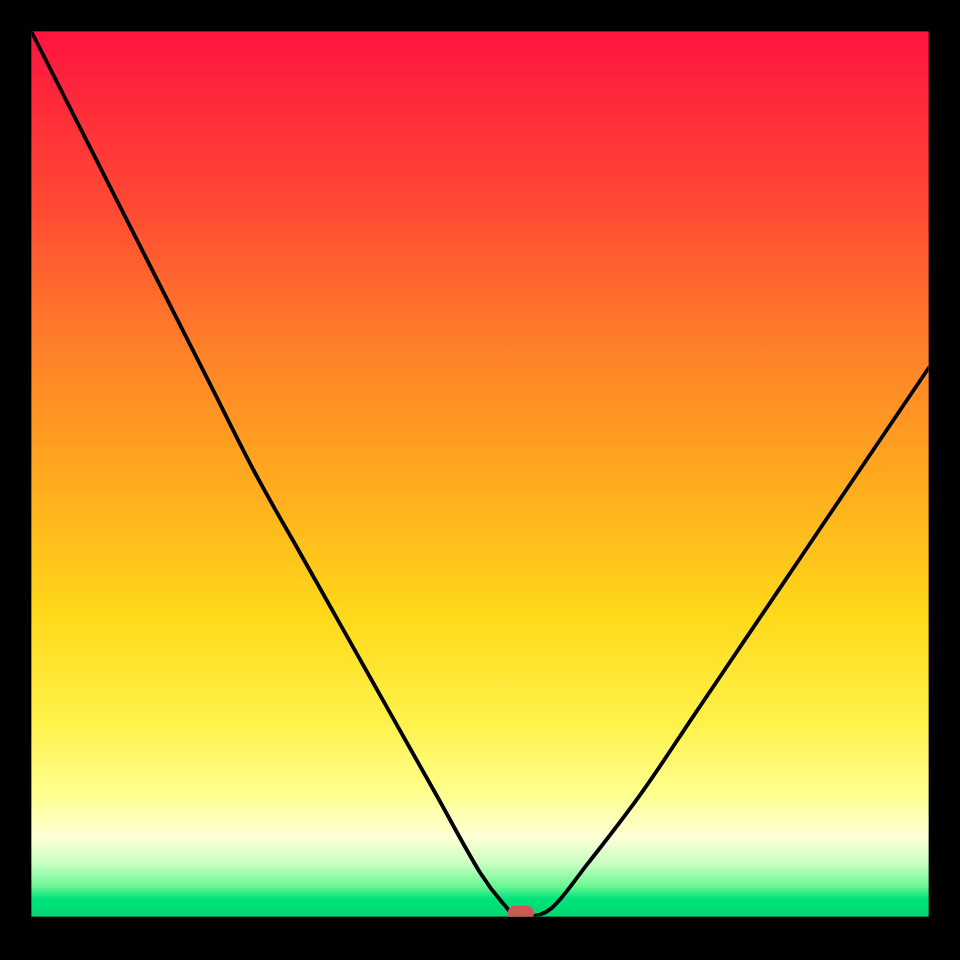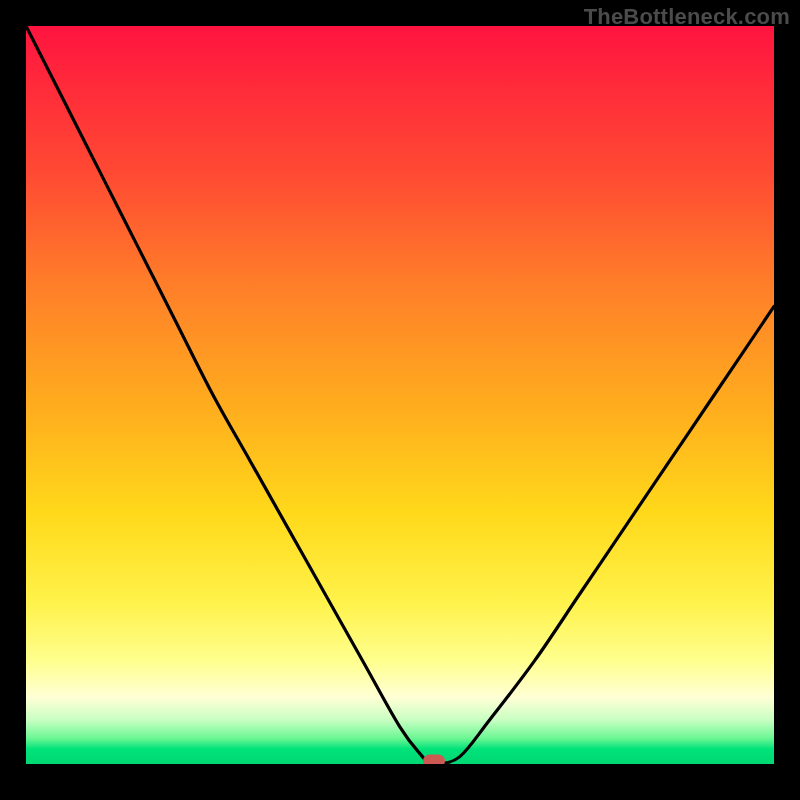--- a/index.html
+++ b/index.html
@@ -74,21 +74,20 @@
     background: #cc5a52;
     z-index: 5;
     transform: translate(-50%, -50%);
   }
 </style>
 </head>
 <body>
 
 <div class="frame">
 
-  <div class="watermark">TheBottleneck.com</div>
 
   <div class="plot-area">
     <div class="gradient"></div>
 
     <svg class="curve" viewBox="0 0 748 738" preserveAspectRatio="none">
       <path id="curve-path" fill="none" stroke="#000" stroke-width="3.2" stroke-linecap="round" stroke-linejoin="round" d="M 0.00 0.00 C 6.73 13.28, 23.94 47.23, 37.40 73.80 C 50.86 100.37, 61.34 121.03, 74.80 147.60 C 88.26 174.17, 98.74 194.83, 112.20 221.40 C 125.66 247.97, 136.14 268.63, 149.60 295.20 C 163.06 321.77, 173.54 343.76, 187.00 369.00 C 200.46 394.24, 210.94 411.51, 224.40 435.42 C 237.86 459.33, 248.34 477.93, 261.80 501.84 C 275.26 525.75, 285.74 544.35, 299.20 568.26 C 312.66 592.17, 323.14 610.77, 336.60 634.68 C 350.06 658.59, 363.23 683.83, 374.00 701.10 C 384.77 718.37, 391.05 723.98, 396.44 730.62 C 401.83 737.26, 401.23 736.67, 403.92 738.00 C 406.61 739.33, 406.01 739.33, 411.40 738.00 C 416.79 736.67, 424.42 738.59, 433.84 730.62 C 443.26 722.65, 450.30 710.99, 463.76 693.72 C 477.22 676.45, 492.48 657.26, 508.64 634.68 C 524.80 612.10, 537.36 592.17, 553.52 568.26 C 569.68 544.35, 582.24 525.75, 598.40 501.84 C 614.56 477.93, 627.12 459.33, 643.28 435.42 C 659.44 411.51, 669.31 396.90, 688.16 369.00 C 707.01 341.10, 737.23 296.38, 748.00 280.44"></path>
     </svg>
 
     <div class="marker" id="marker" style="left: 407.66px; top: 735px;"></div>
   </div>

